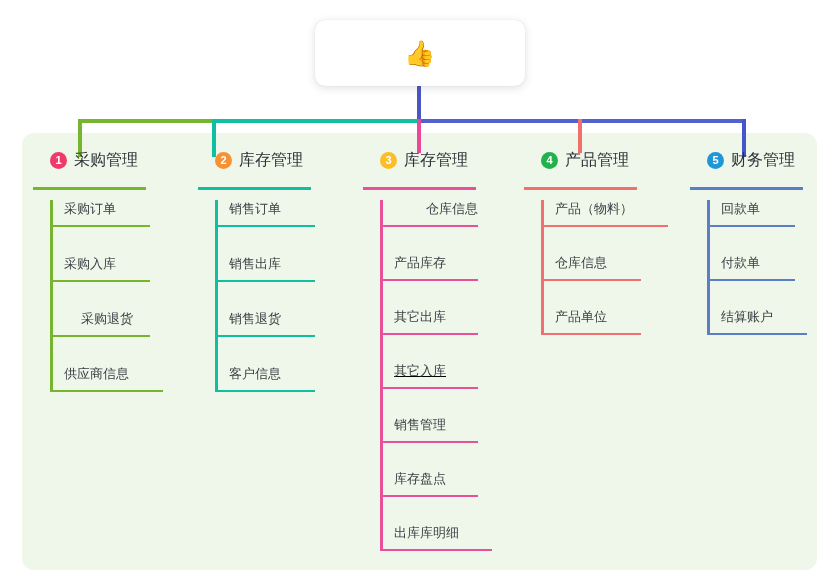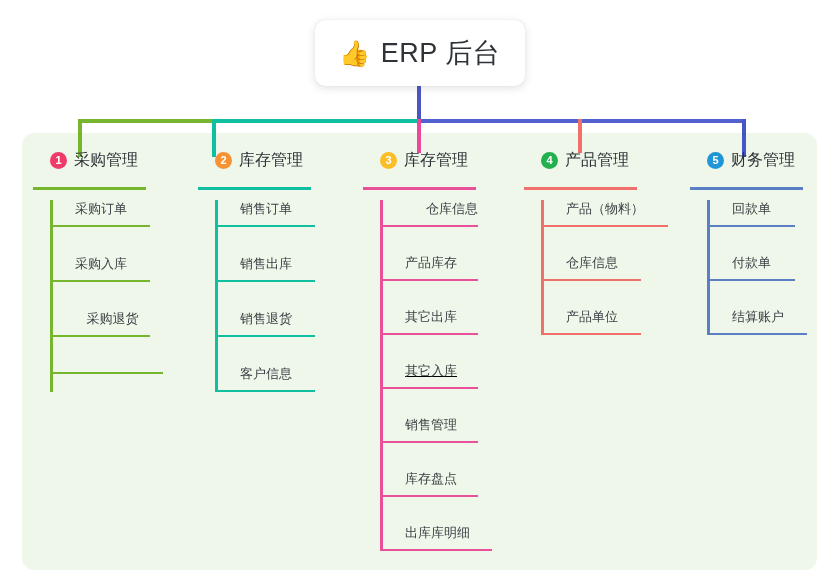--- a/index.html
+++ b/index.html
@@ -149,21 +149,21 @@
     width: 3px;
   }
   .leaf {
     position: relative;
     box-sizing: border-box;
   }
   .leaf-text {
     font-size: 13px;
     color: #3a3f44;
     white-space: nowrap;
-    padding-left: 25px;
+    padding-left: 14px;
     display: block;
   }
   .leaf-rule {
     height: 2px;
     margin-top: 7px;
   }
 
   
   #col-1 { left: 33px;  width: 165px; }
   #col-2 { left: 198px; width: 165px; }
@@ -182,21 +182,20 @@
 <div id="panel"></div>
 
 <div class="line drop" id="drop-1"></div>
 <div class="line drop" id="drop-2"></div>
 <div class="line drop" id="drop-3"></div>
 <div class="line drop" id="drop-4"></div>
 <div class="line drop" id="drop-5"></div>
 
 <div id="root-card">
   <span class="thumb">👍</span>
-  <span class="root-title">ERP 后台</span>
 </div>
 
 <div id="columns-mount">
     <div class="column" id="col-1">
       <div class="col-header" style="position: absolute; top: 149px; left: 0px;">
         <span class="badge" style="background: rgb(239, 59, 108);">1</span>
         <span class="col-title">采购管理</span>
       </div>
       <div class="col-rule" style="position: absolute; top: 178px; left: 0px; width: 113px; background: rgb(118, 182, 47);"></div>
       <div class="leaves" style="position: absolute; top: 200px; left: 0px;">
@@ -207,20 +206,21 @@
         </div>
         <div class="leaf" style="position: absolute; top: 55px; left: 0px;">
           <span class="leaf-text">采购入库</span>
           <div class="leaf-rule" style="width: 100px; background: rgb(118, 182, 47);"></div>
         </div>
         <div class="leaf" style="position: absolute; top: 110px; left: 0px; text-align: center;">
           <span class="leaf-text">采购退货</span>
           <div class="leaf-rule" style="width: 100px; background: rgb(118, 182, 47);"></div>
         </div>
         <div class="leaf" style="position: absolute; top: 165px; left: 0px;">
+          <span class="leaf-text">供应商信息</span>
           <div class="leaf-rule" style="width: 113px; background: rgb(118, 182, 47);"></div>
         </div>
       </div>
     </div>
     <div class="column" id="col-2">
       <div class="col-header" style="position: absolute; top: 149px; left: 0px;">
         <span class="badge" style="background: rgb(247, 146, 52);">2</span>
         <span class="col-title">库存管理</span>
       </div>
       <div class="col-rule" style="position: absolute; top: 178px; left: 0px; width: 113px; background: rgb(16, 191, 160);"></div>

